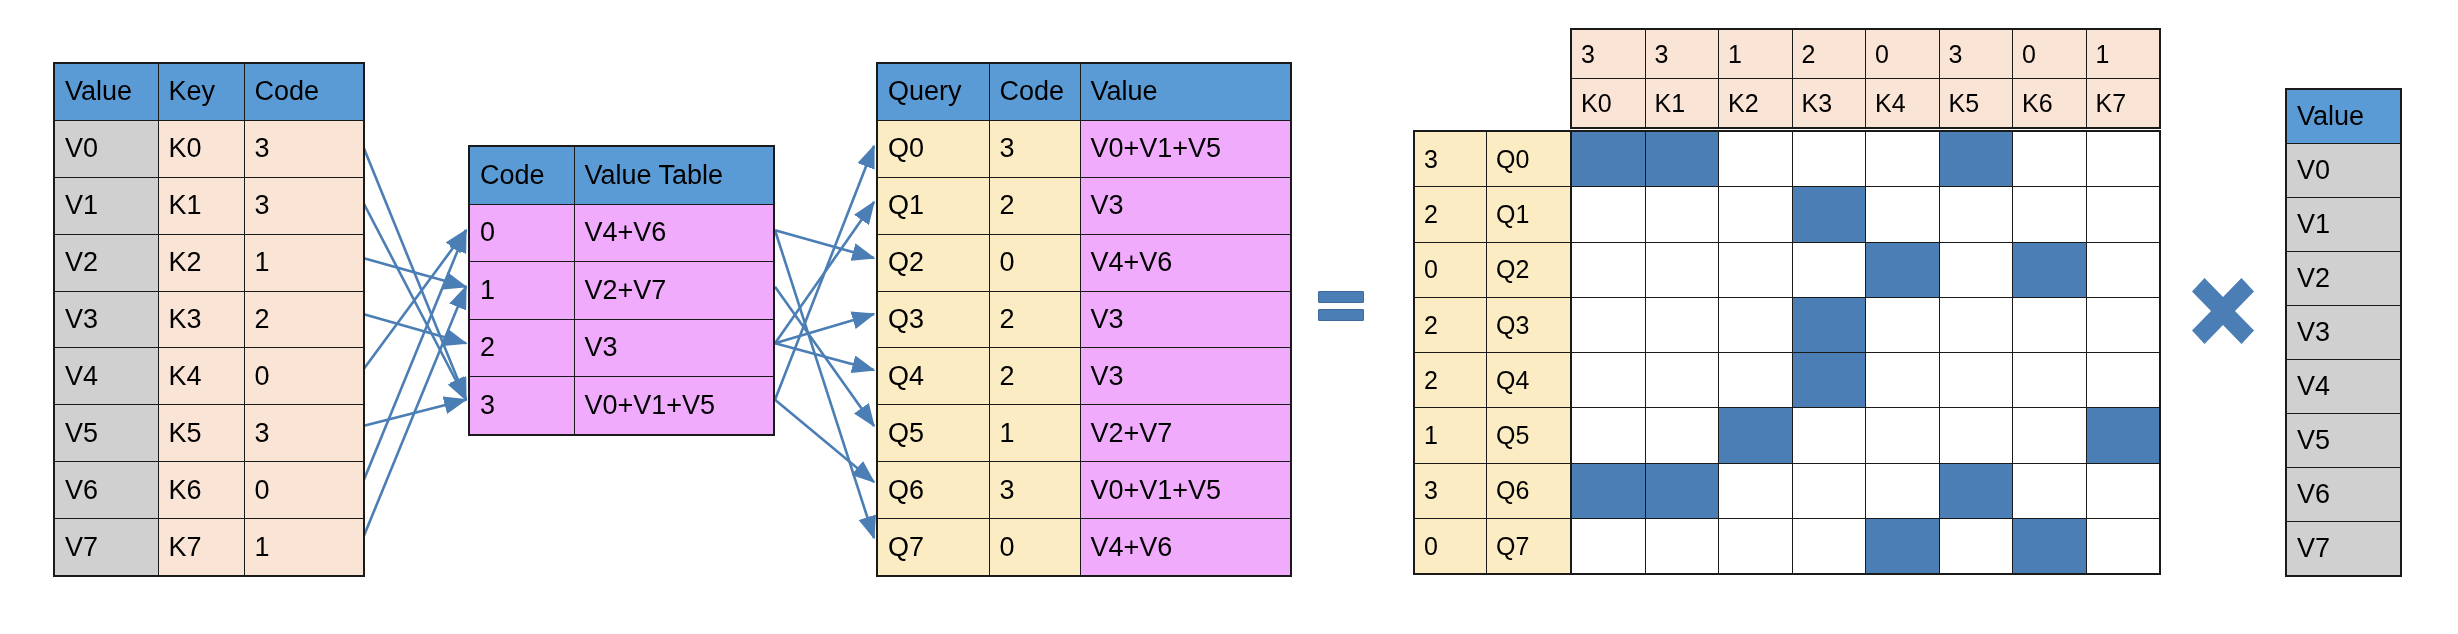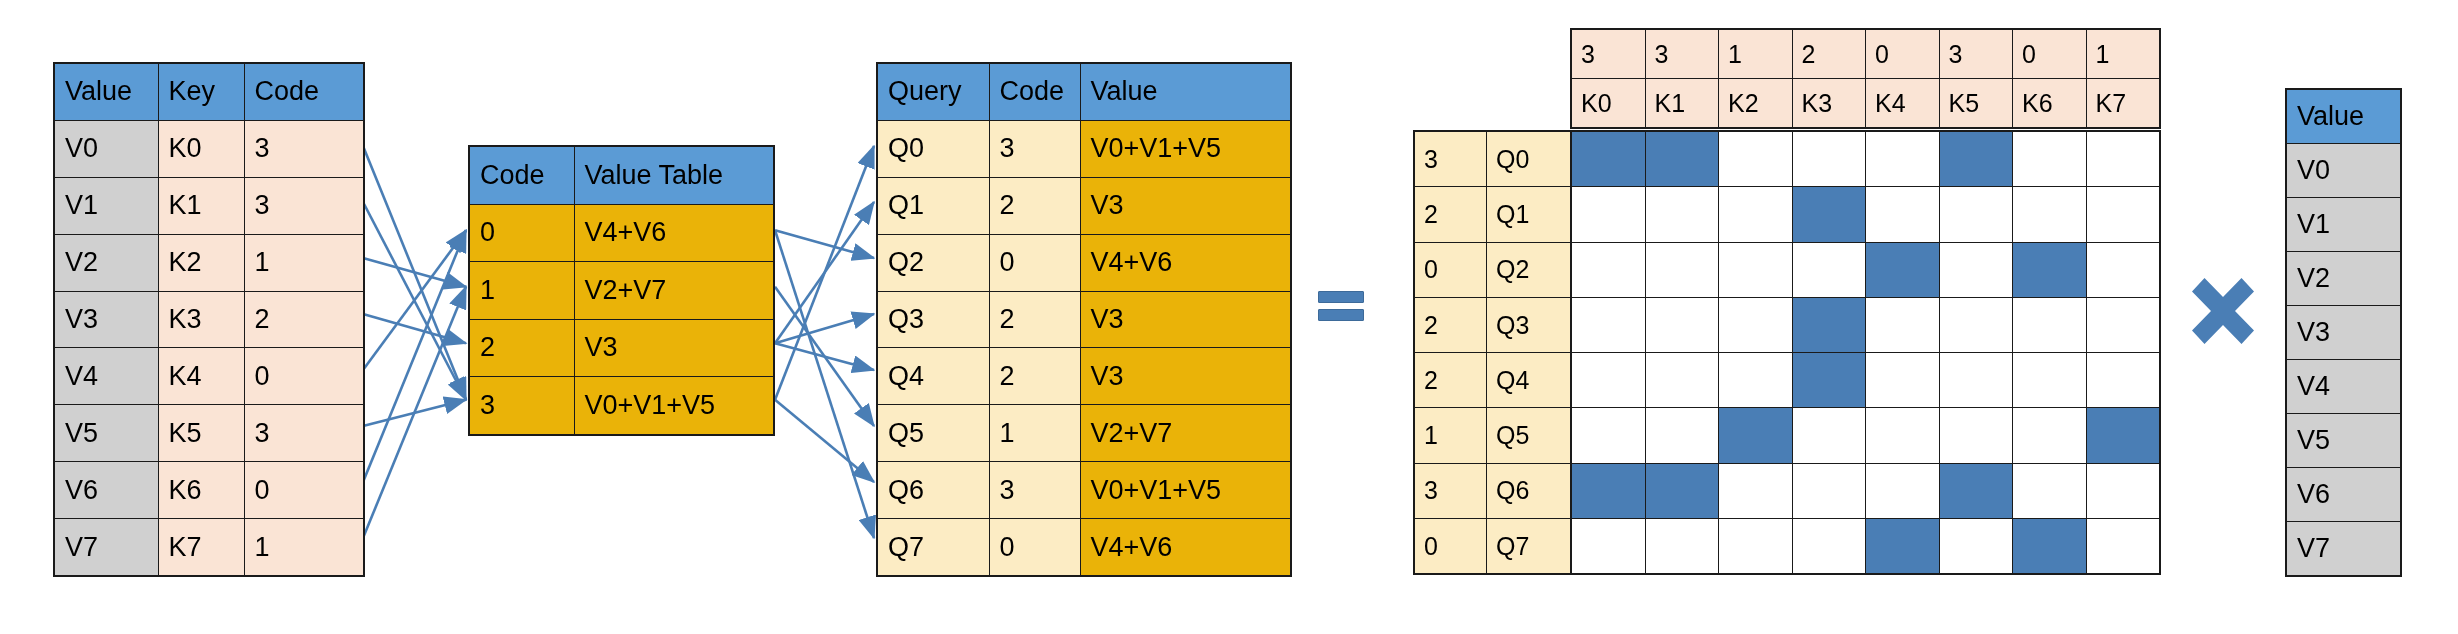--- a/index.html
+++ b/index.html
@@ -40,21 +40,21 @@
     white-space: nowrap;
     line-height: 1;
   }
   .hdr {
     background: #5b9bd5;
     color: #000000;
     font-weight: 400;
   }
   .cell-grey   { background: #d0d0d0; }
   .cell-peach  { background: #fae4d5; }
-  .cell-blue   { background: #eab308; }
+  .cell-blue   { background: #f0abfc; }
   .cell-cream  { background: #fcecc4; }
 
   
   #left-table { left: 53px; top: 62px; width: 310px; }
   #left-table col.c-value { width: 104px; }
   #left-table col.c-key   { width: 86px; }
   #left-table col.c-code  { width: 120px; }
   #left-table th, #left-table td { height: 55.9px; }
 
   

